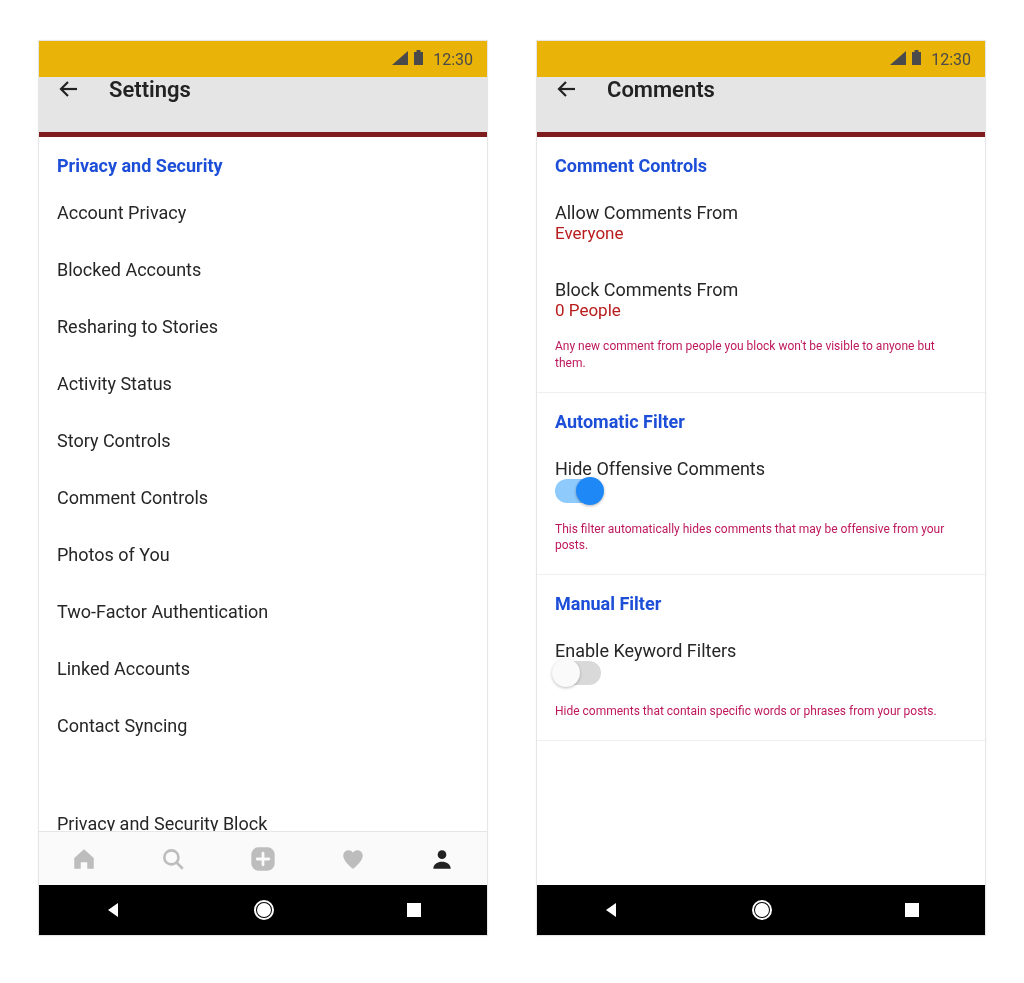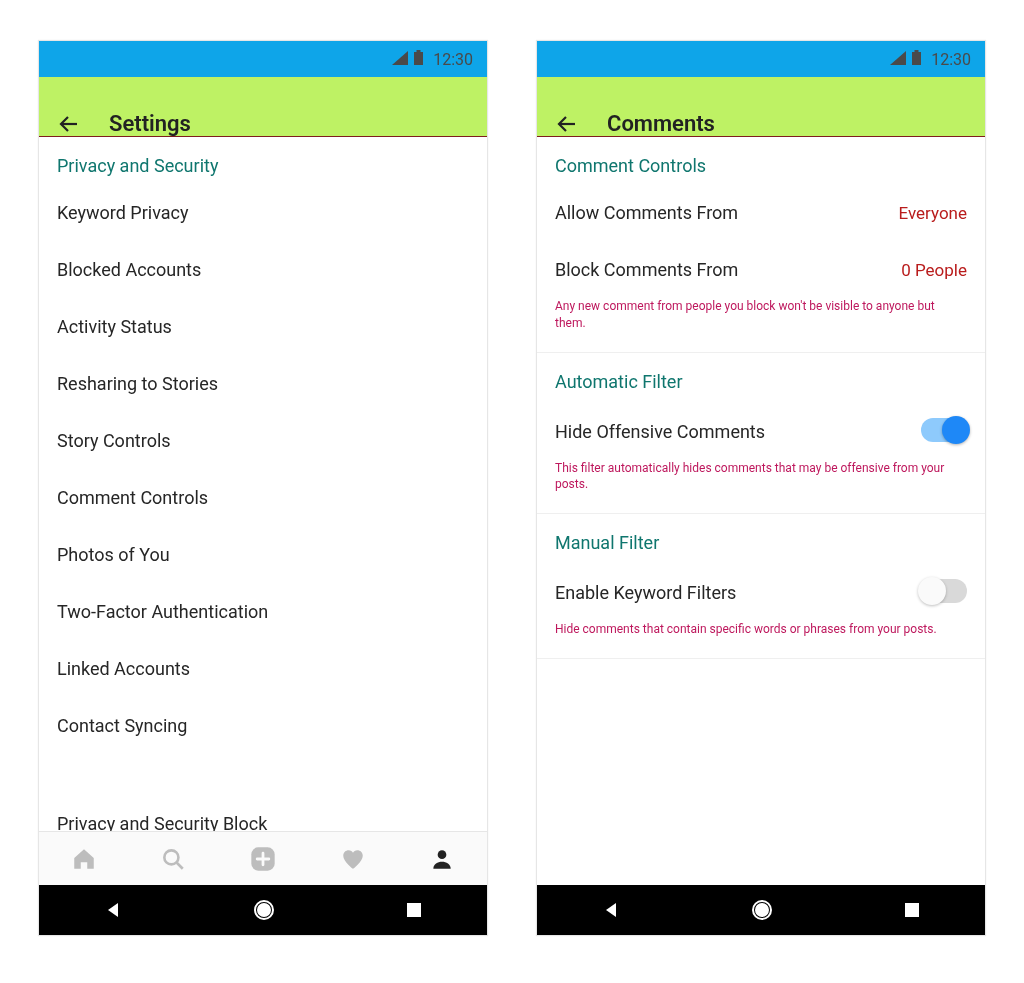--- a/index.html
+++ b/index.html
@@ -19,37 +19,37 @@
     border: 1px solid #e6e6e6;
     background: #fff;
     display: flex;
     flex-direction: column;
     position: relative;
     box-shadow: 0 0 1px rgba(0,0,0,0.1);
   }
   
   .status-bar {
     height: 36px;
-    background: #0ea5e9;
+    background: #eab308;
     display: flex;
     align-items: center;
     justify-content: flex-end;
     padding: 0 14px;
     gap: 6px;
     font-size: 16px;
     color: #4a4a4a;
   }
   .status-time { font-size: 16px; color:#4a4a4a; margin-left:4px;}
   
   .app-header {
     height: 60px;
-    background: #bef264;
-    border-bottom: 1px solid #7f1d1d;
-    display: flex;
-    align-items: flex-end;
+    background: #e5e5e5;
+    border-bottom: 5px solid #7f1d1d;
+    display: flex;
+    align-items: flex-start;
     padding: 0 18px;
     gap: 28px;
   }
   .app-header .title {
     font-size: 22px;
     font-weight: 600;
     color: #222;
   }
   .back-arrow {
     width: 24px;
@@ -60,34 +60,35 @@
   }
   
   .content {
     flex: 1;
     overflow: hidden;
     background: #fff;
     position:relative;
   }
   .section-title {
     font-size: 18px;
-    font-weight: 400;
-    color: #0f766e;
+    font-weight: 700;
+    color: #1d4ed8;
     padding: 18px 18px 8px 18px;
   }
   .list-item {
     font-size: 18px;
     color: #262626;
     padding: 18px 18px;
   }
   .row {
     display: flex;
-    align-items: flex-end;
+    align-items: flex-start;
     justify-content: space-between;
     padding: 18px 18px;
+    flex-direction: column;
   }
   .row .label { font-size: 18px; color: #262626; }
   .row .value { font-size: 17px; color: #b91c1c; }
   .helper {
     font-size: 12px;
     color: #be185d;
     line-height: 1.4;
     padding: 0 18px 20px 18px;
   }
   .divider {
@@ -178,24 +179,24 @@
       <svg width="24" height="24" viewBox="0 0 24 24" fill="none" stroke="#222" stroke-width="2.2">
           <path d="M20 12 H4"></path>
           <path d="M11 5 L4 12 L11 19"></path>
         </svg>
     </span>
     <span class="title">Settings</span>
   </div>
 
   <div class="content">
     <div class="section-title">Privacy and Security</div>
-    <div class="list-item">Keyword Privacy</div>
+    <div class="list-item">Account Privacy</div>
     <div class="list-item">Blocked Accounts</div>
+    <div class="list-item">Resharing to Stories</div>
     <div class="list-item">Activity Status</div>
-    <div class="list-item">Resharing to Stories</div>
     <div class="list-item">Story Controls</div>
     <div class="list-item">Comment Controls</div>
     <div class="list-item">Photos of You</div>
     <div class="list-item">Two-Factor Authentication</div>
     <div class="list-item">Linked Accounts</div>
     <div class="list-item">Contact Syncing</div>
     <div class="truncated-last">Privacy and Security Block</div>
   </div>
 
   <div class="tab-bar">

